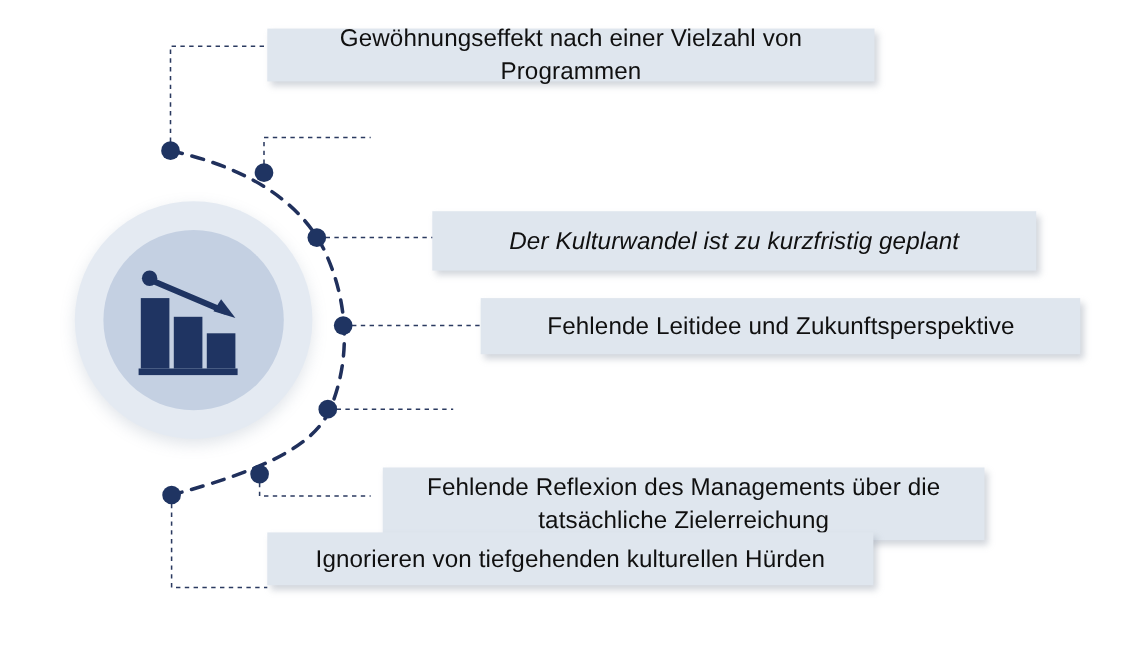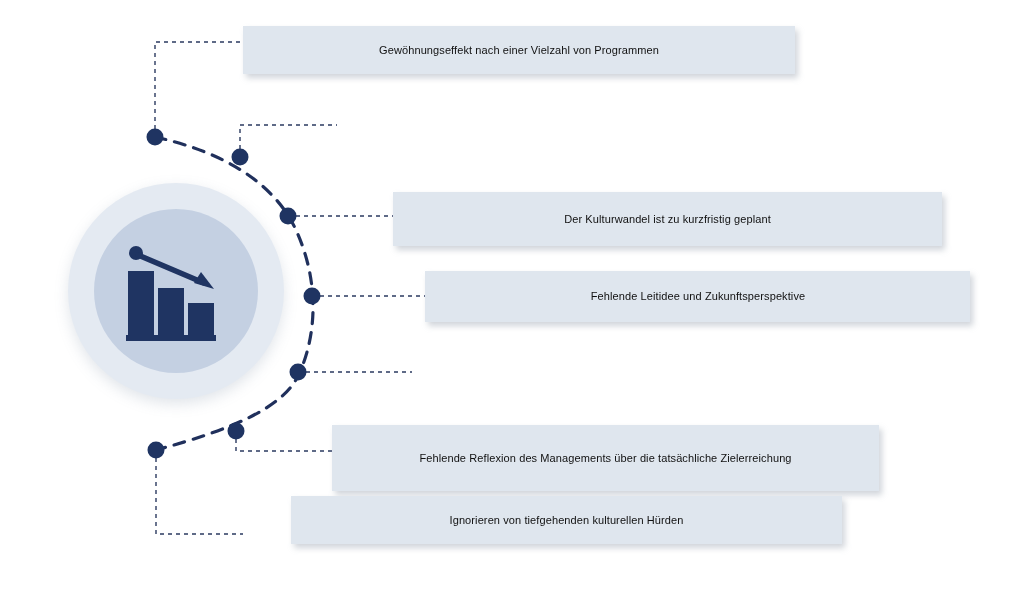--- a/index.html
+++ b/index.html
@@ -61,21 +61,21 @@
   
   .node {
     position: absolute;
     background: #dfe6ee;
     box-shadow: 3px 4px 6px rgba(140,150,165,0.40);
     display: flex;
     align-items: center;
     justify-content: center;
     text-align: center;
     color: #101010;
-    font-size: 11px;
+    font-size: 22px;
     line-height: 1.35;
     padding: 4px 12px;
     box-sizing: border-box;
     letter-spacing: 0.1px;
   }
   .node span { display: block; }
 </style>
 </head>
 <body>
 
@@ -127,30 +127,30 @@
         <polygon points="146,106 126,100 133,89" fill="#1f3462"></polygon>
       </svg>
     </div>
   </div>
 
   <div class="node" style="left:243px; top:26px; width:552px; height:48px;">
     <span>Gewöhnungseffekt nach einer Vielzahl von Programmen</span>
   </div>
 
 
-  <div class="node" style="left:393px; top:192px; width:549px; height:54px;">
+  <div class="node" style="left:393px; top:192px; width:549px; height:54px;font-style:italic;">
     <span>Der Kulturwandel ist zu kurzfristig geplant</span>
   </div>
 
-  <div class="node" style="left:425px; top:271px; width:545px; height:51px;padding-left:13px;">
+  <div class="node" style="left:437px; top:271px; width:545px; height:51px;padding-left:13px;">
     <span>Fehlende Leitidee und Zukunftsperspektive</span>
   </div>
 
 
-  <div class="node" style="left:332px; top:425px; width:547px; height:66px;">
+  <div class="node" style="left:348px; top:425px; width:547px; height:66px;">
     <span>Fehlende Reflexion des Managements über die tatsächliche Zielerreichung</span>
   </div>
 
-  <div class="node" style="left:243px; top:496px; width:551px; height:48px;margin-left:48px;">
+  <div class="node" style="left:243px; top:484px; width:551px; height:48px;">
     <span>Ignorieren von tiefgehenden kulturellen Hürden</span>
   </div>
 
 </div>
 
 </body></html>

